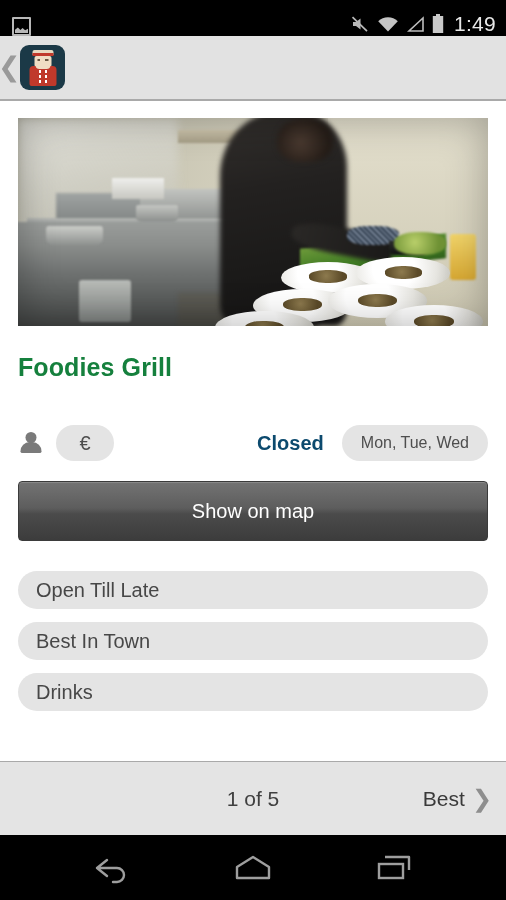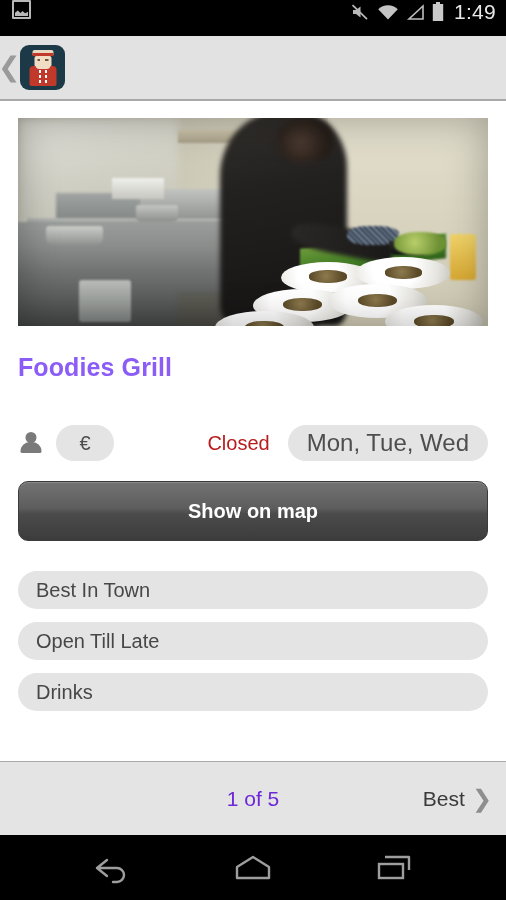--- a/index.html
+++ b/index.html
@@ -7,21 +7,21 @@
     width:506px; height:900px;
     background:#ffffff;
     font-family:"Liberation Sans", sans-serif;
     overflow:hidden;
   }
   #app { position:relative; width:506px; height:900px; background:#fff; }
 
   
   .statusbar {
     position:absolute; top:0; left:0; width:506px; height:36px;
-    background:#000; display:flex; align-items:flex-start;
+    background:#000; display:flex; align-items:flex-end;
     padding:0 10px 0 12px;
   }
   .sb-left { display:flex; align-items:center; gap:6px; }
   .sb-right { margin-left:auto; display:flex; align-items:center; gap:7px; }
   .sb-clock {
     color:#e8e8e8; font-size:21px; letter-spacing:.3px;
     font-family:"Liberation Sans", sans-serif; margin-left:3px;
   }
   .icon-screenshot {
     width:19px; height:19px; border:2px solid #b8b8b8; border-radius:1px;
@@ -179,21 +179,21 @@
   .p3 { left:50%; top:82%; width:21%; height:16%; }
   .p4 { left:66%; top:80%; width:21%; height:16%; }
   .p5 { left:42%; top:93%; width:21%; height:16%; }
   .p6 { left:78%; top:90%; width:21%; height:16%; }
   .k-floor { position:absolute; left:34%; bottom:0; width:30%; height:16%;
     background:linear-gradient(180deg,#5e5d56,#474640); filter:blur(2px); }
   .k-vign { position:absolute; inset:0; box-shadow:inset 0 0 40px rgba(0,0,0,.30); }
 
   .biz-name {
     position:absolute; left:18px; top:252px; font-size:25px; font-weight:bold;
-    color:#8b5cf6; letter-spacing:.1px;
+    color:#15803d; letter-spacing:.1px;
   }
   .biz-cat {
     position:absolute; left:18px; top:284px; font-size:21px; color:#5c5c5c;
   }
 
   .meta-row {
     position:absolute; left:18px; top:322px; width:470px; height:40px;
     display:flex; align-items:center;
   }
   .person-icon { width:26px; height:26px; position:relative; flex:none; margin-right:12px; }
@@ -204,49 +204,49 @@
   .person-icon .pb {
     position:absolute; left:50%; transform:translateX(-50%); bottom:3px;
     width:21px; height:11px; border-radius:10px 10px 2px 2px; background:#7a7a7a;
   }
   .pill {
     background:#e4e4e4; border-radius:22px; color:#4e4e4e;
     display:flex; align-items:center; justify-content:center;
   }
   .pill-price { width:58px; height:36px; font-size:20px; }
   .status-closed {
-    margin-left:auto; font-size:20px; font-weight:normal; color:#b91c1c; margin-right:18px;
-  }
-  .pill-days { height:36px; padding:0 19px; font-size:24px; }
+    margin-left:auto; font-size:20px; font-weight:bold; color:#0c4a6e; margin-right:18px;
+  }
+  .pill-days { height:36px; padding:0 19px; font-size:16px; }
 
   .map-button {
     position:absolute; left:18px; top:380px; width:470px; height:60px;
-    border-radius:10px; border:1px solid #3b3b3b;
+    border-radius:4px; border:1px solid #3b3b3b;
     background:linear-gradient(180deg,#737373 0%,#5d5d5d 45%,#4b4b4b 55%,#3c3c3c 100%);
-    color:#fff; font-size:20px; font-weight:bold;
+    color:#fff; font-size:20px; font-weight:normal;
     display:flex; align-items:center; justify-content:center;
     box-shadow:inset 0 1px 0 rgba(255,255,255,.16);
   }
 
   .tags { position:absolute; left:18px; top:470px; width:470px; }
   .tag {
     width:470px; height:38px; background:#e4e4e4; border-radius:20px;
     display:flex; align-items:center; padding-left:18px;
     font-size:20px; color:#474747; margin-bottom:13px;
   }
 
   
   .footer {
     position:absolute; top:761px; left:0; width:506px; height:74px;
     background:#e4e4e4; border-top:1px solid #a9a9a9;
     display:flex; align-items:center;
   }
   .page-indicator {
     position:absolute; left:0; right:0; text-align:center;
-    font-size:21px; color:#6d28d9;
+    font-size:21px; color:#404040;
   }
   .next-button {
     margin-left:auto; margin-right:14px; display:flex; align-items:center;
     gap:7px; font-size:21px; color:#3a3a3a; position:relative;
   }
   .next-chevron { color:#8e8e8e; font-size:24px; line-height:1; }
 
   
   .navbar {
     position:absolute; top:835px; left:0; width:506px; height:65px;
@@ -345,22 +345,22 @@
         <div class="pb"></div>
       </div>
       <div class="pill pill-price">€</div>
       <div class="status-closed">Closed</div>
       <div class="pill pill-days">Mon, Tue, Wed</div>
     </div>
 
     <div class="map-button">Show on map</div>
 
     <div class="tags">
+      <div class="tag">Open Till Late</div>
       <div class="tag">Best In Town</div>
-      <div class="tag">Open Till Late</div>
       <div class="tag">Drinks</div>
     </div>
 
   </div>
 
   <div class="footer">
     <div class="page-indicator">1 of 5</div>
     <div class="next-button">
       <span>Best</span>
       <span class="next-chevron">❯</span>

